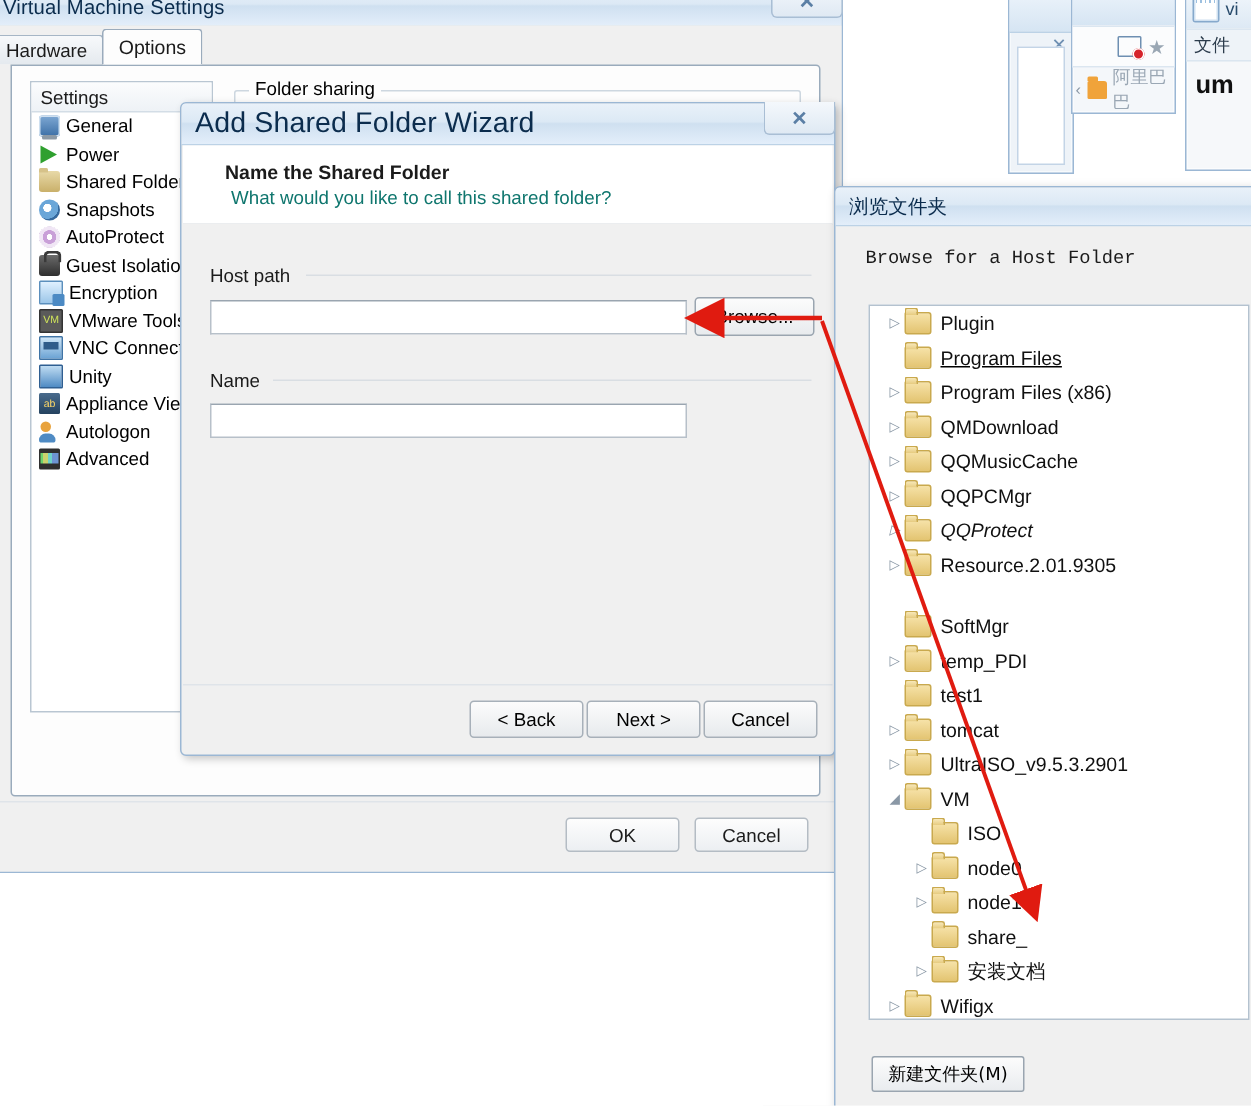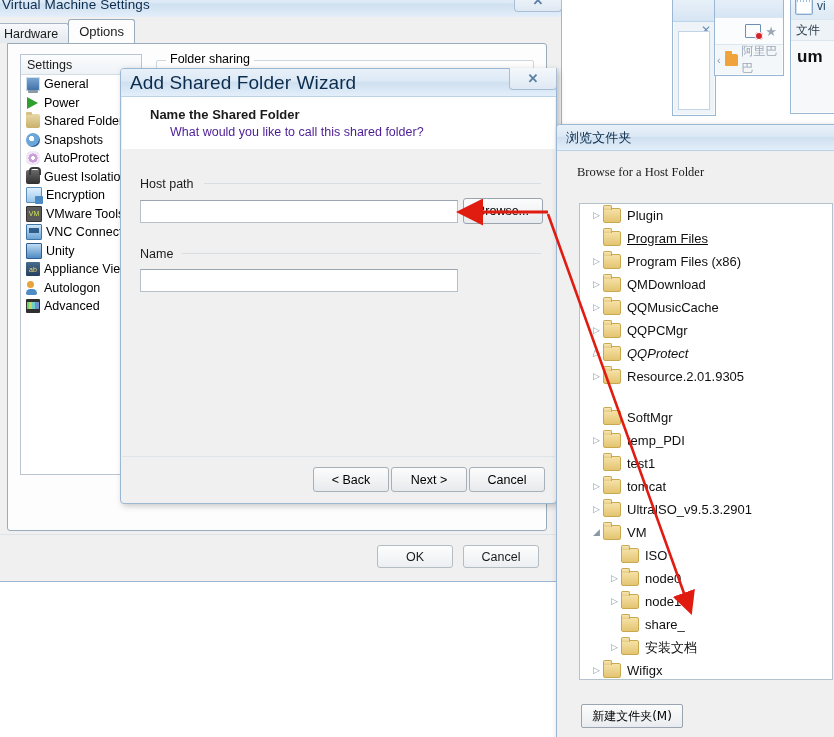--- a/index.html
+++ b/index.html
@@ -159,21 +159,21 @@
   
   #wizard { left:120px; top:68px; width:435px; height:434px; border-radius:4px;
             box-shadow: 2px 2px 6px rgba(0,0,0,0.22); }
   #wizard > .titlebar { height:27px; border-radius:3px 3px 0 0;}
   #wizard > .titlebar .ttl { font-size:19px; }
   .wiz-head{
     position:absolute; left:1px; right:1px; top:28px; height:52px;
     background:#ffffff; border-bottom:1px solid #cfd8e0;
   }
   .wiz-h1{ position:absolute; left:28px; top:10px; font-size:13px; font-weight:bold; color:#1b1b1b;}
-  .wiz-h2{ position:absolute; left:48px; top:28px; font-size:12.5px; color:#4c1d95;}
+  .wiz-h2{ position:absolute; left:32px; top:28px; font-size:12.5px; color:#0f766e;}
   .wiz-body{ position:absolute; left:1px; right:1px; top:80px; bottom:46px; background:#f0f0f0;}
   .fld-legend{ position:absolute; font-size:12.5px; color:#1b1b1b;}
   .fld-line{ position:absolute; height:1px; background:#d9dee3;}
   .txtinput{
     position:absolute; height:21px; background:#ffffff;
     border:1px solid #b7c0c9; border-top-color:#9aa5b0;
   }
   .browse-btn{
     position:absolute; width:78px; height:24px; border:1px solid #9aa5b0; border-radius:3px;
     background:linear-gradient(to bottom,#fcfcfc,#e8ebee);
@@ -185,21 +185,21 @@
   .wbtn{ width:74px;height:23px;border:1px solid #a7b0b9;border-radius:3px;
          background:linear-gradient(to bottom,#fcfcfc,#e7eaed);
          display:flex;align-items:center;justify-content:center;font-size:12.5px;}
 
   
   #browsedlg{ left:556px; top:124px; width:284px; height:617px; border-radius:4px;
               box-shadow:2px 2px 7px rgba(0,0,0,0.2); }
   #browsedlg > .titlebar{ height:25px; border-radius:3px 3px 0 0;}
   #browsedlg > .titlebar .ttl{ font-size:13px; font-family:"DejaVu Sans", sans-serif;}
   .bd-sub{ position:absolute; left:20px; top:40px; font-size:12.5px;
-           font-family:Liberation Serif, serif; color:#1b1b1b;}
+           font-family:Liberation Mono, monospace; color:#1b1b1b;}
   .tree-frame{
     position:absolute; left:22px; top:78px; right:8px; bottom:62px;
     background:#ffffff; border:1px solid #b4c2cf;
     overflow:hidden;
   }
   .tnode{ height:23px; display:flex; align-items:center; font-size:13px; white-space:nowrap;}
   .tarrow{ width:13px; flex:0 0 13px; text-align:center; color:#8a98a6; font-size:9px; line-height:1;}
   .tfolder{
     width:16px; flex:0 0 16px; height:13px; position:relative; margin-right:6px;
     background:linear-gradient(to bottom,#f6e2a8,#e3c471);

